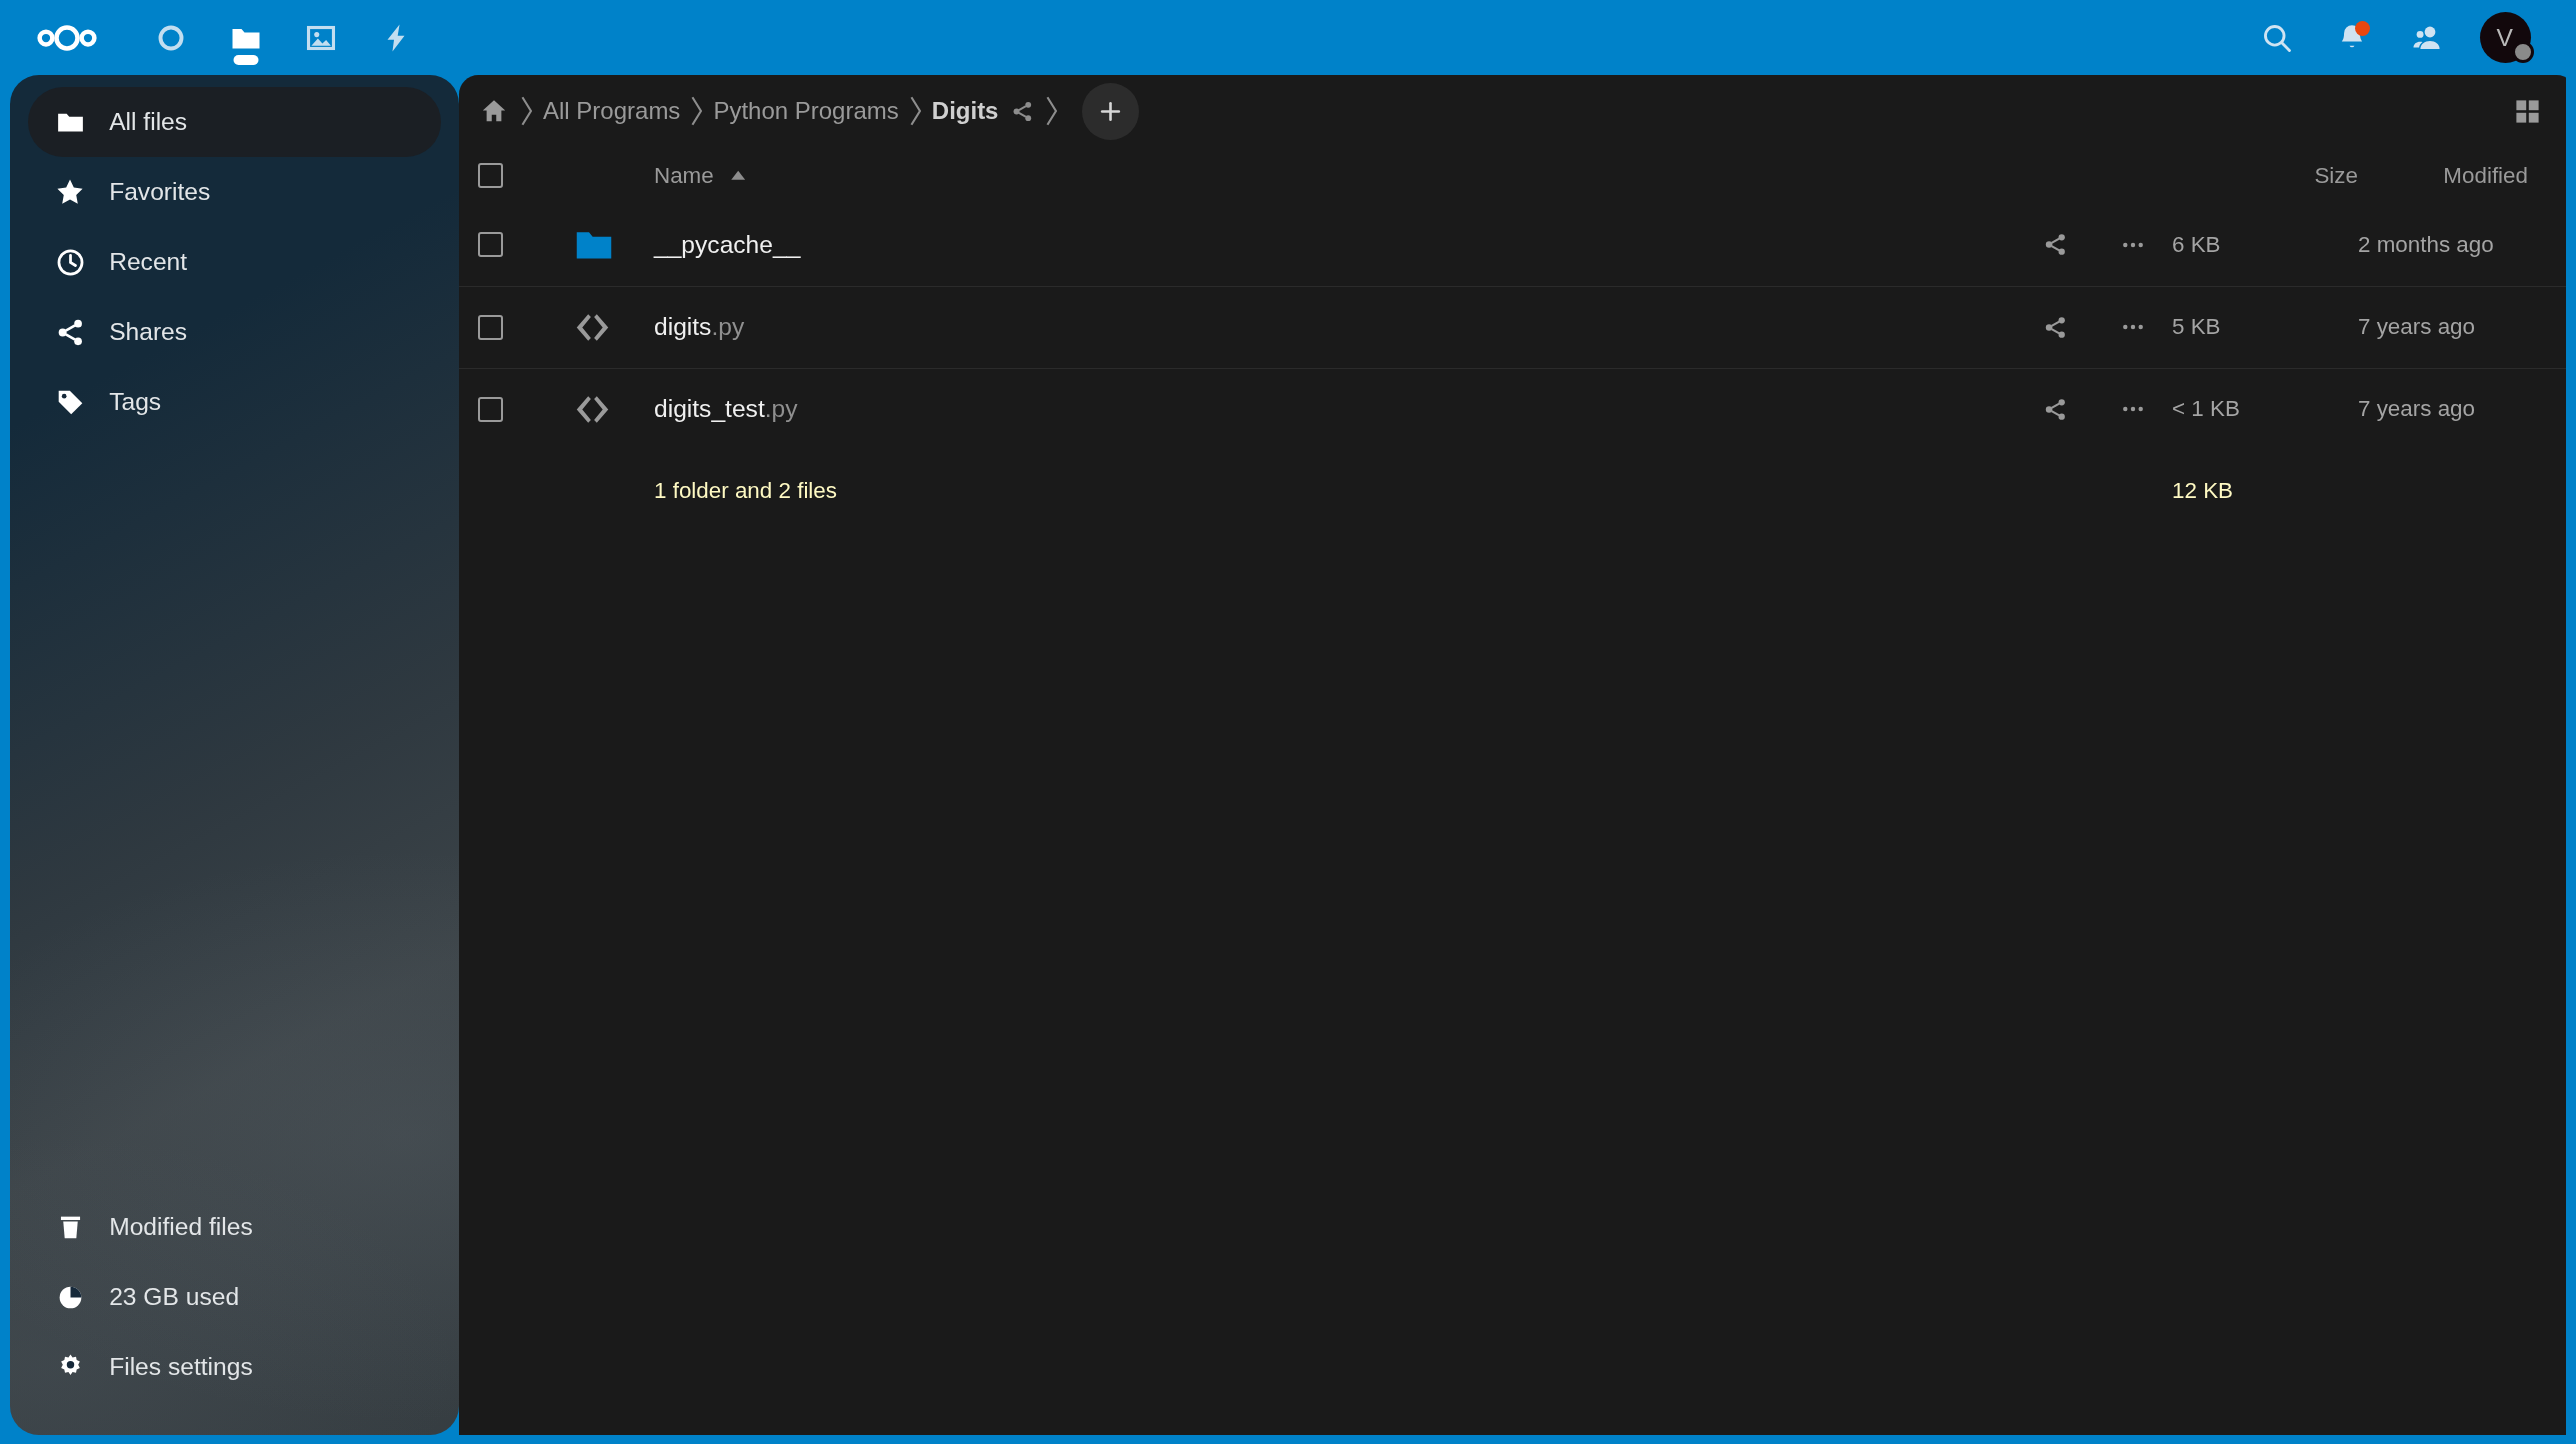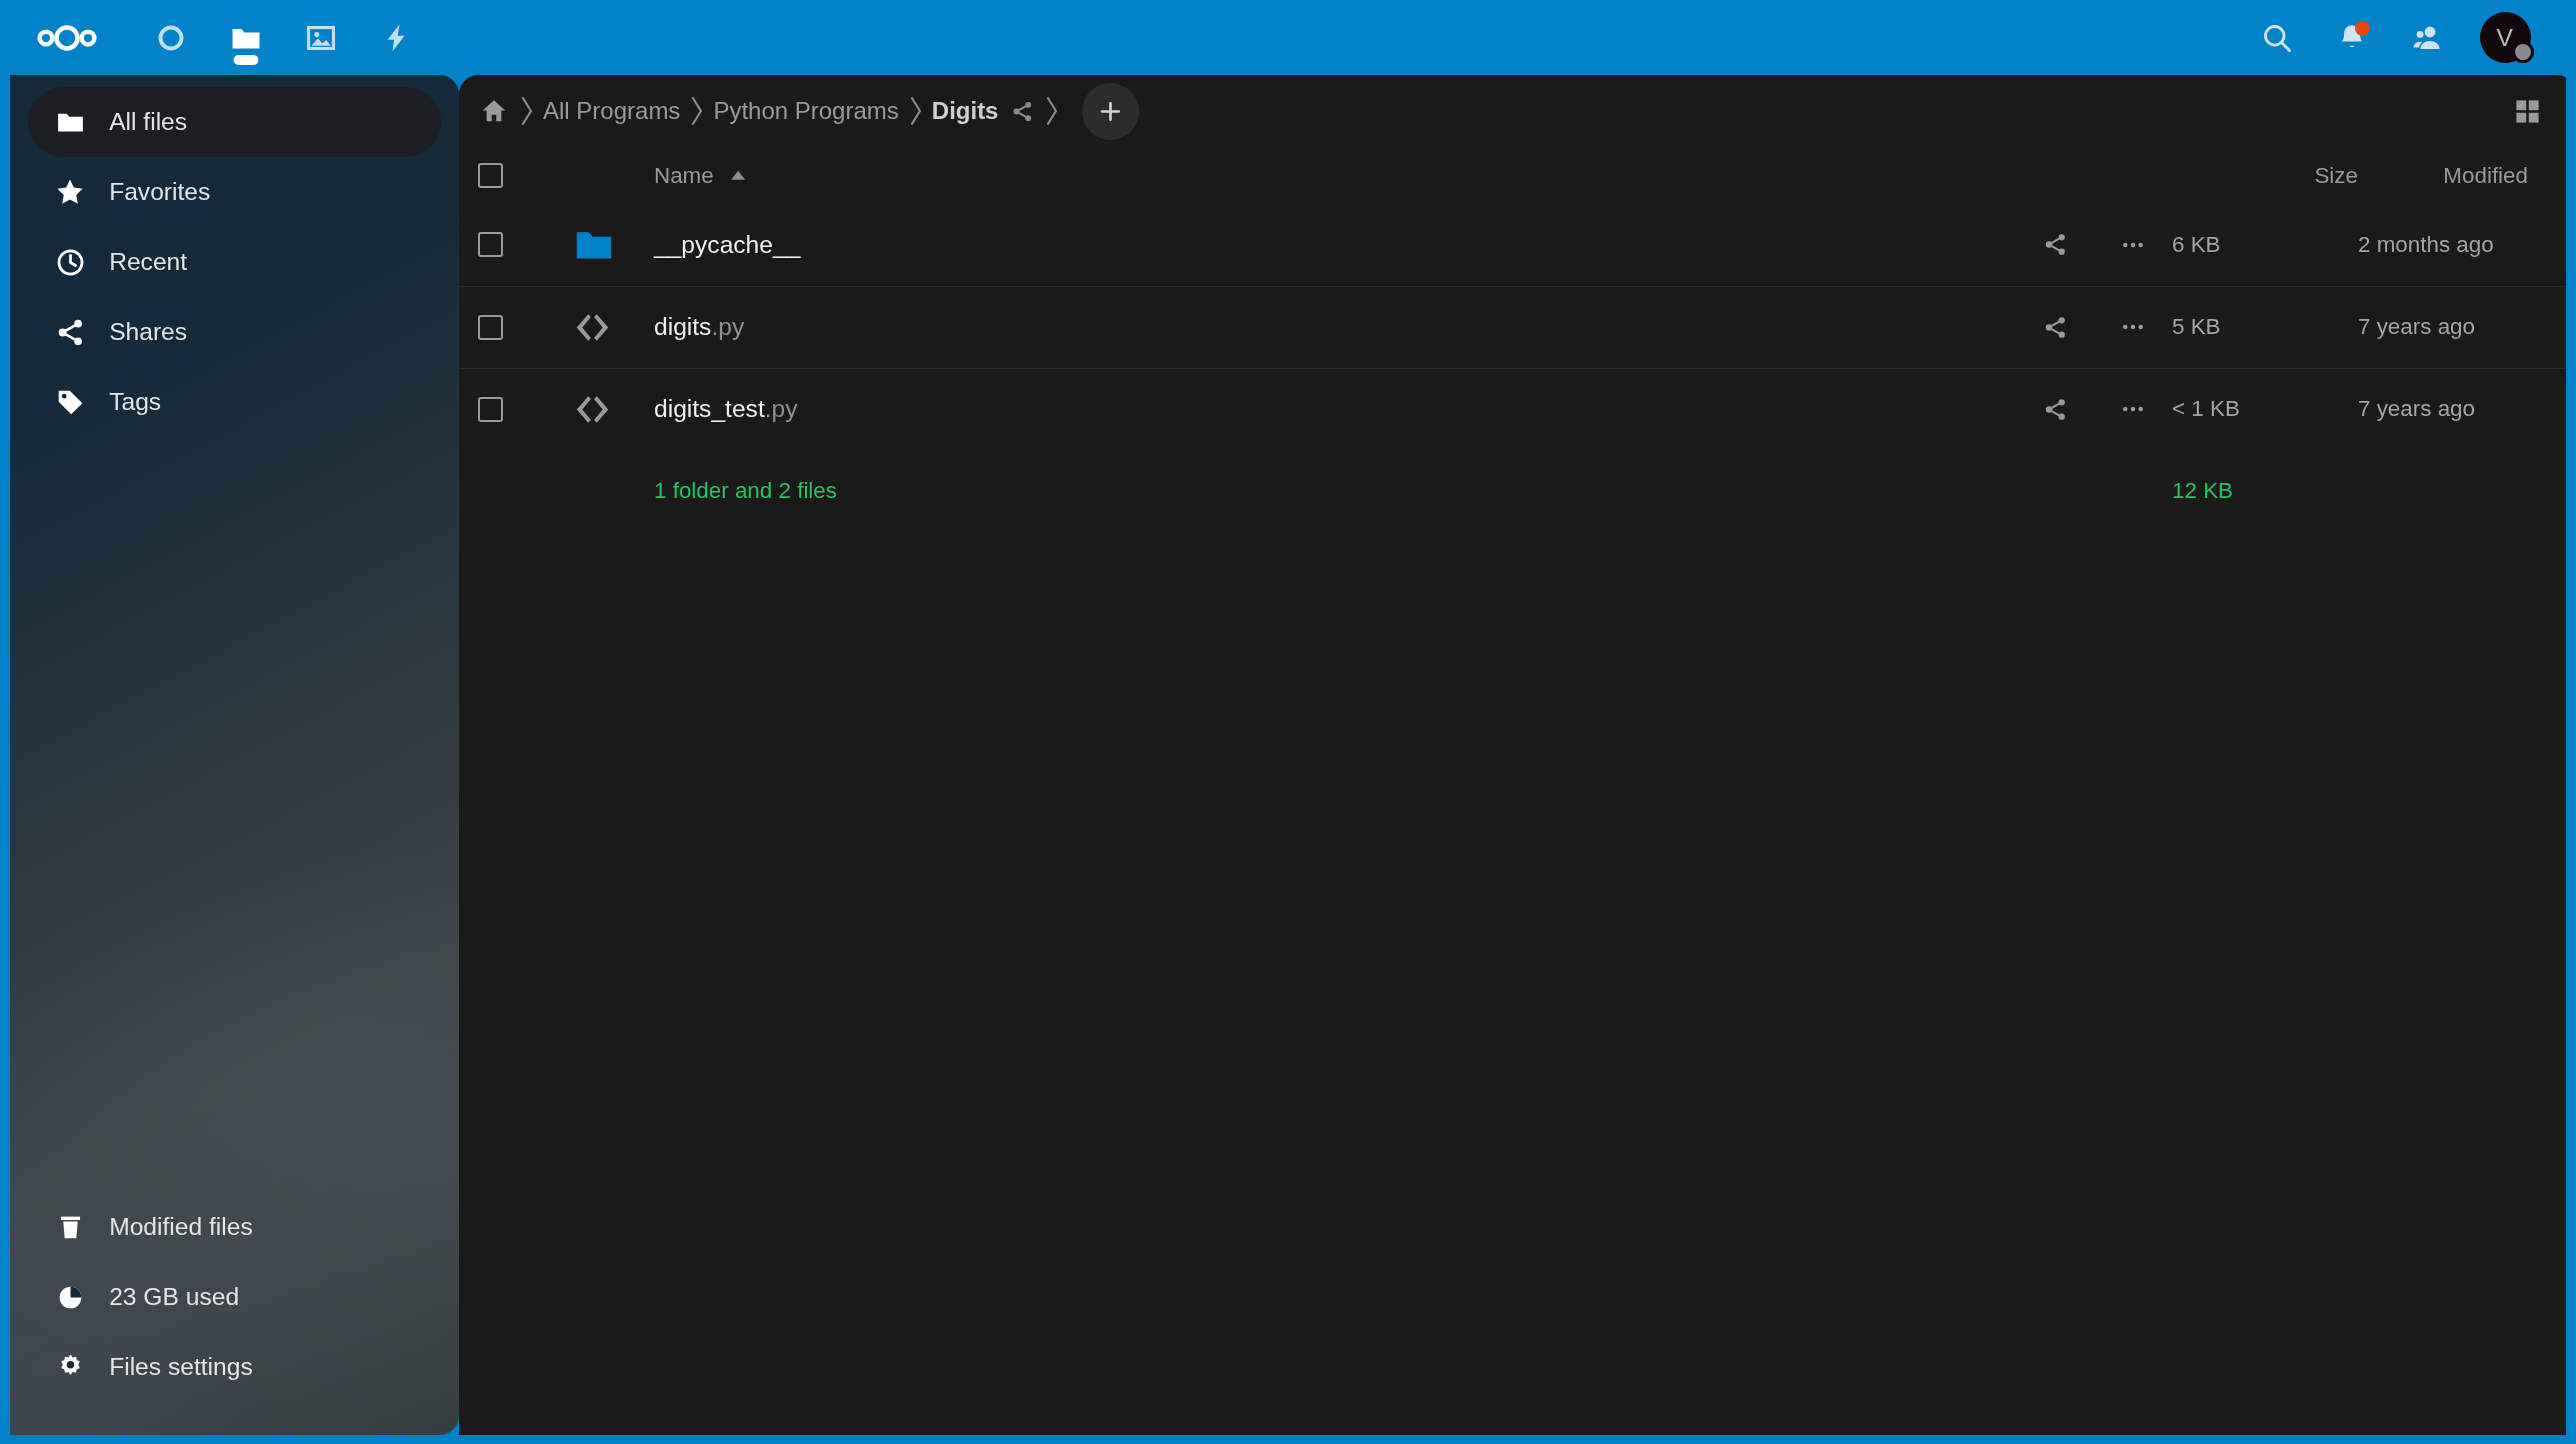--- a/index.html
+++ b/index.html
@@ -75,21 +75,21 @@
     border-bottom-right-radius: 19.4px;
     background:
       linear-gradient(152deg,
         rgba(20,42,58,1) 0%,
         rgba(20,42,58,1) 22%,
         rgba(47,57,64,0.97) 52%,
         rgba(62,69,73,0.96) 70%,
         rgba(55,62,66,0.97) 100%),
       #16293a;
     overflow: hidden;
-    display: flex; flex-direction: column;
+    display: flex; flex-direction: column; border-radius: 29px;
   }
   #sidebar::before {
     content: ""; position: absolute; inset: 0;
     background:
       radial-gradient(ellipse 820px 462px at 88% 78%, rgba(120,130,138,0.16), transparent 62%),
       radial-gradient(ellipse 671px 388px at 10% 95%, rgba(96,108,118,0.13), transparent 60%);
     pointer-events: none;
   }
   .nav-top { padding: 12px 18px 0 18px; position: relative; z-index: 2; }
   .nav-bottom { margin-top: auto; padding: 0 18px 33px 18px; position: relative; z-index: 2; }
@@ -204,21 +204,21 @@
 
   .cell-size, .cell-mod {
     vertical-align: middle; text-align: left;
     font-size: 22.4px; color: #a4a4a4; white-space: nowrap;
   }
   .cell-mod { padding-right: 48px !important; }
 
   tr.summary-row { height: 82px; }
   tr.summary-row td {
     vertical-align: middle;
-    font-size: 22.4px; color: #22c55e;
+    font-size: 22.4px; color: #fef9c3;
   }
   .summary-text { white-space: nowrap; }
 
   
   #right-strip {
     position: absolute; top: 75px; right: 0;
     width: 10.4px; height: 1370px;
     background: #0082c9;
   }
 </style>

